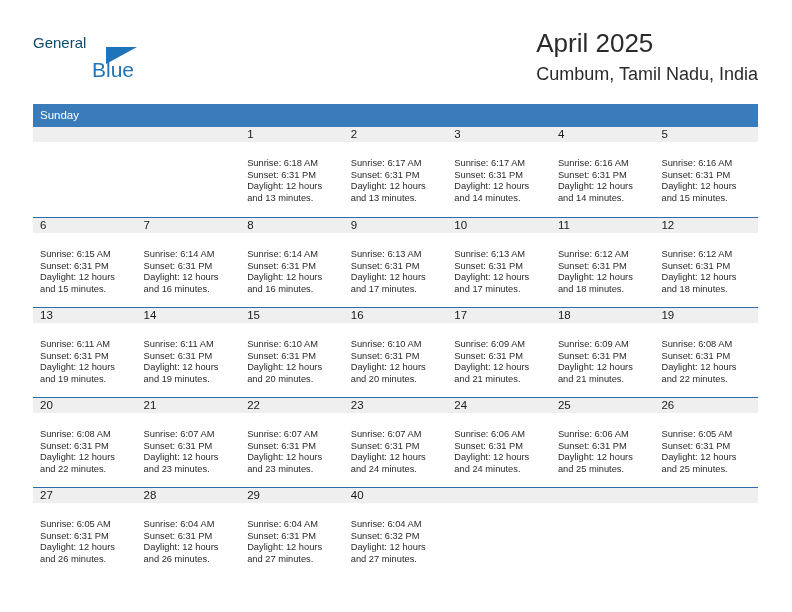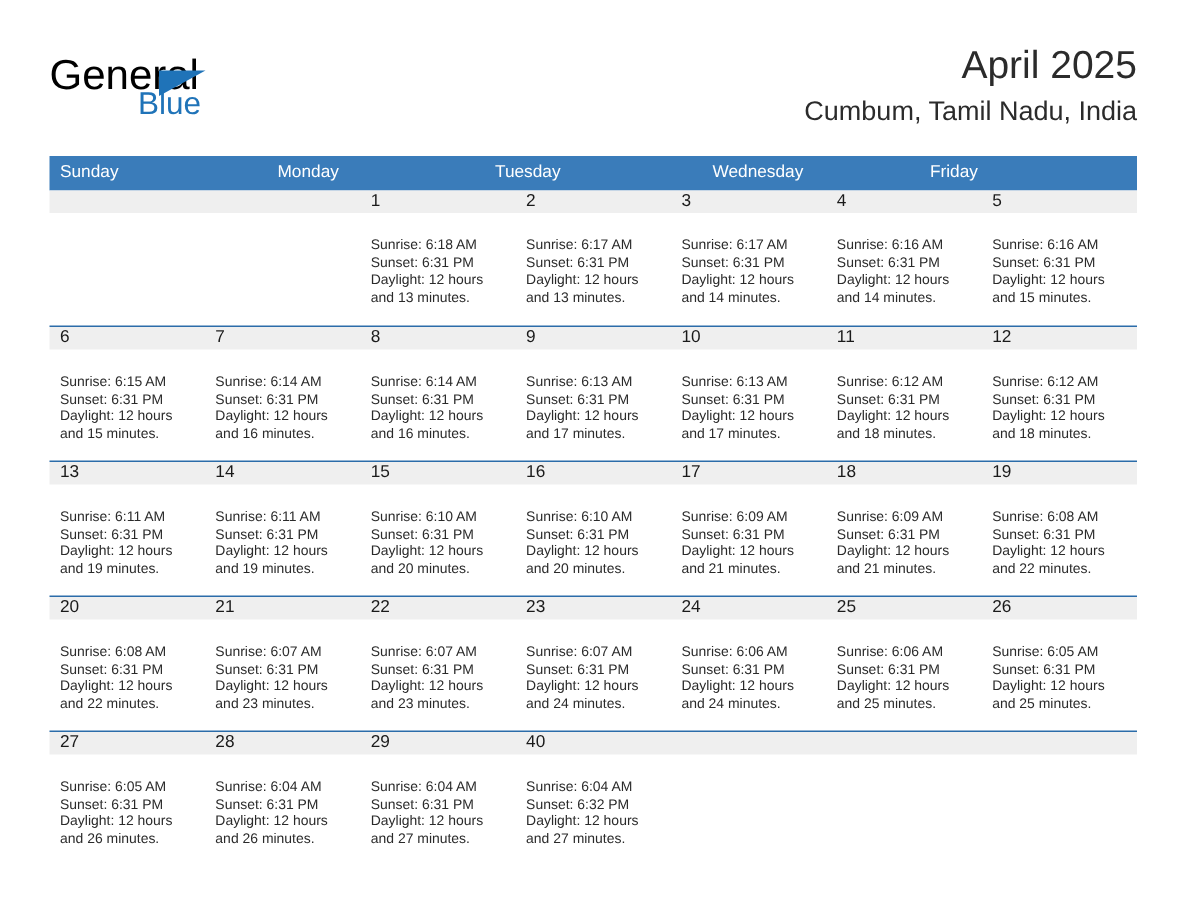--- a/index.html
+++ b/index.html
@@ -33,23 +33,23 @@
     position: absolute;
     left: 0;
     top: 6px;
     width: 180px;
     height: 52px;
   }
   .brand-general {
     position: absolute;
     left: 0;
     top: 0;
-    font-size: 28px;
+    font-size: 15px;
     letter-spacing: 0px;
-    color: #000000;
+    color: #0c4a6e;
     font-family: "Liberation Sans", sans-serif;
   }
   .brand-blue {
     position: absolute;
     left: 59px;
     top: 24px;
     font-size: 21px;
     color: #1f73b8;
     font-family: "Liberation Sans", sans-serif;
   }
@@ -60,21 +60,21 @@
     width: 0;
     height: 0;
     border-left: 31px solid #1f73b8;
     border-bottom: 17px solid transparent;
   }
 
   .title-wrap {
     position: absolute;
     right: 0;
     top: 0;
-    text-align: right;
+    text-align: left;
   }
   .cal-title {
     font-size: 26px;
     color: #2b2b2b;
     line-height: 30px;
     white-space: nowrap;
   }
   .cal-subtitle {
     margin-top: 8px;
     font-size: 18px;
@@ -86,20 +86,21 @@
   
   .cal {
     position: absolute;
     left: 33px;
     top: 104px;
     width: 725px;
   }
   .row {
     display: flex;
     width: 100%;
+    flex-direction: column;
   }
   .head-row {
     background: #3a7cba;
     height: 23px;
   }
   .head-cell {
     flex: 1 1 0;
     min-width: 0;
     color: #ffffff;
     font-size: 11.5px;

